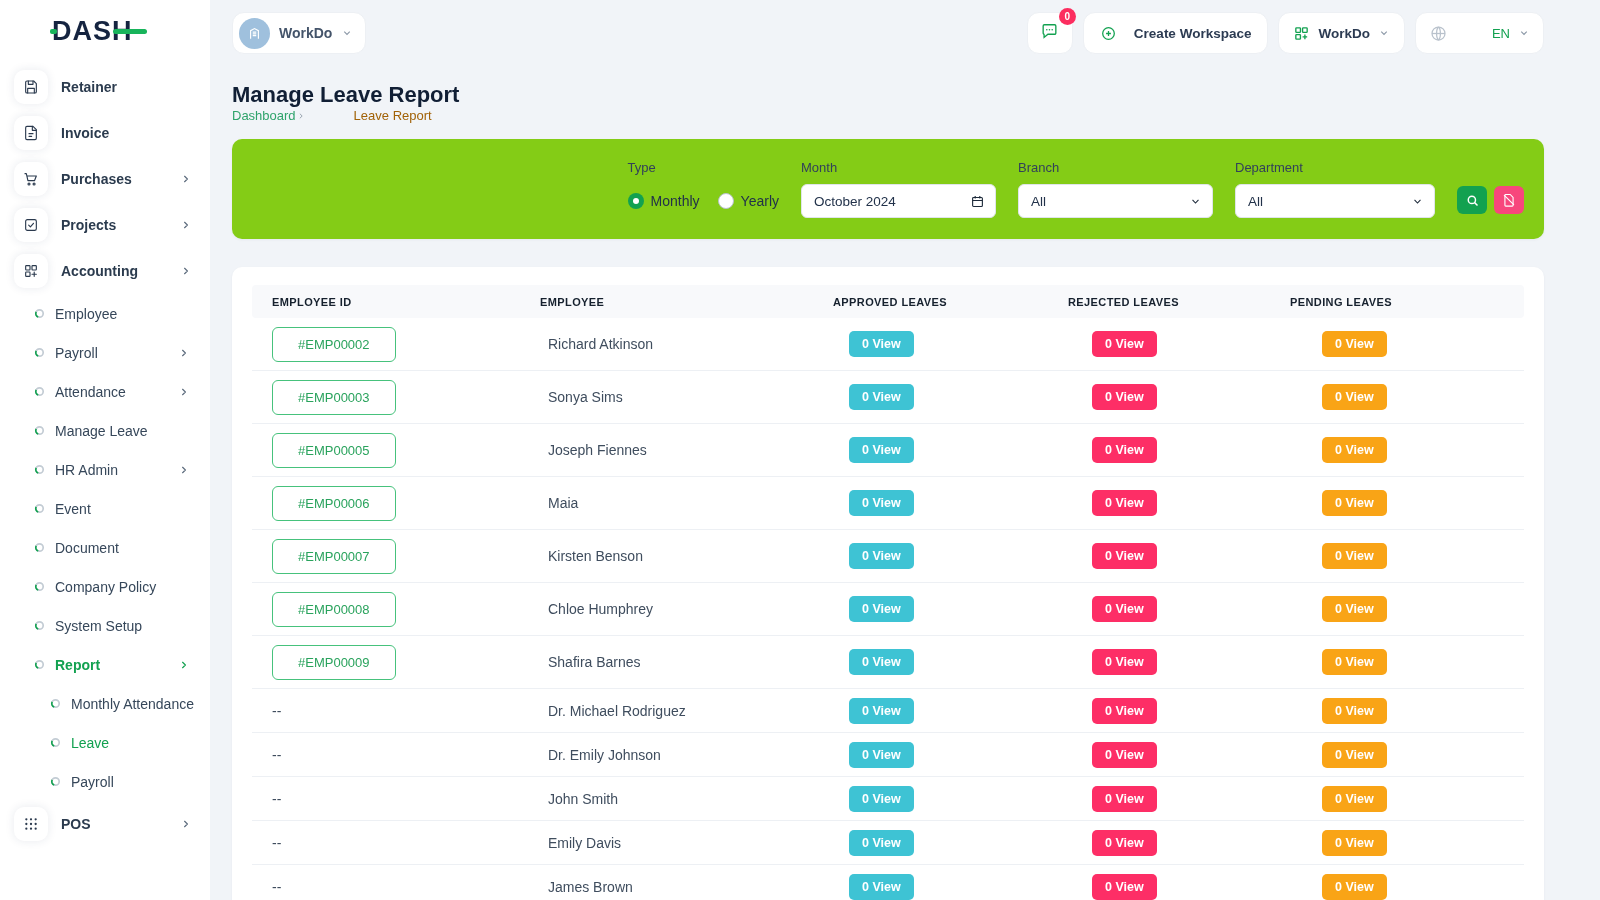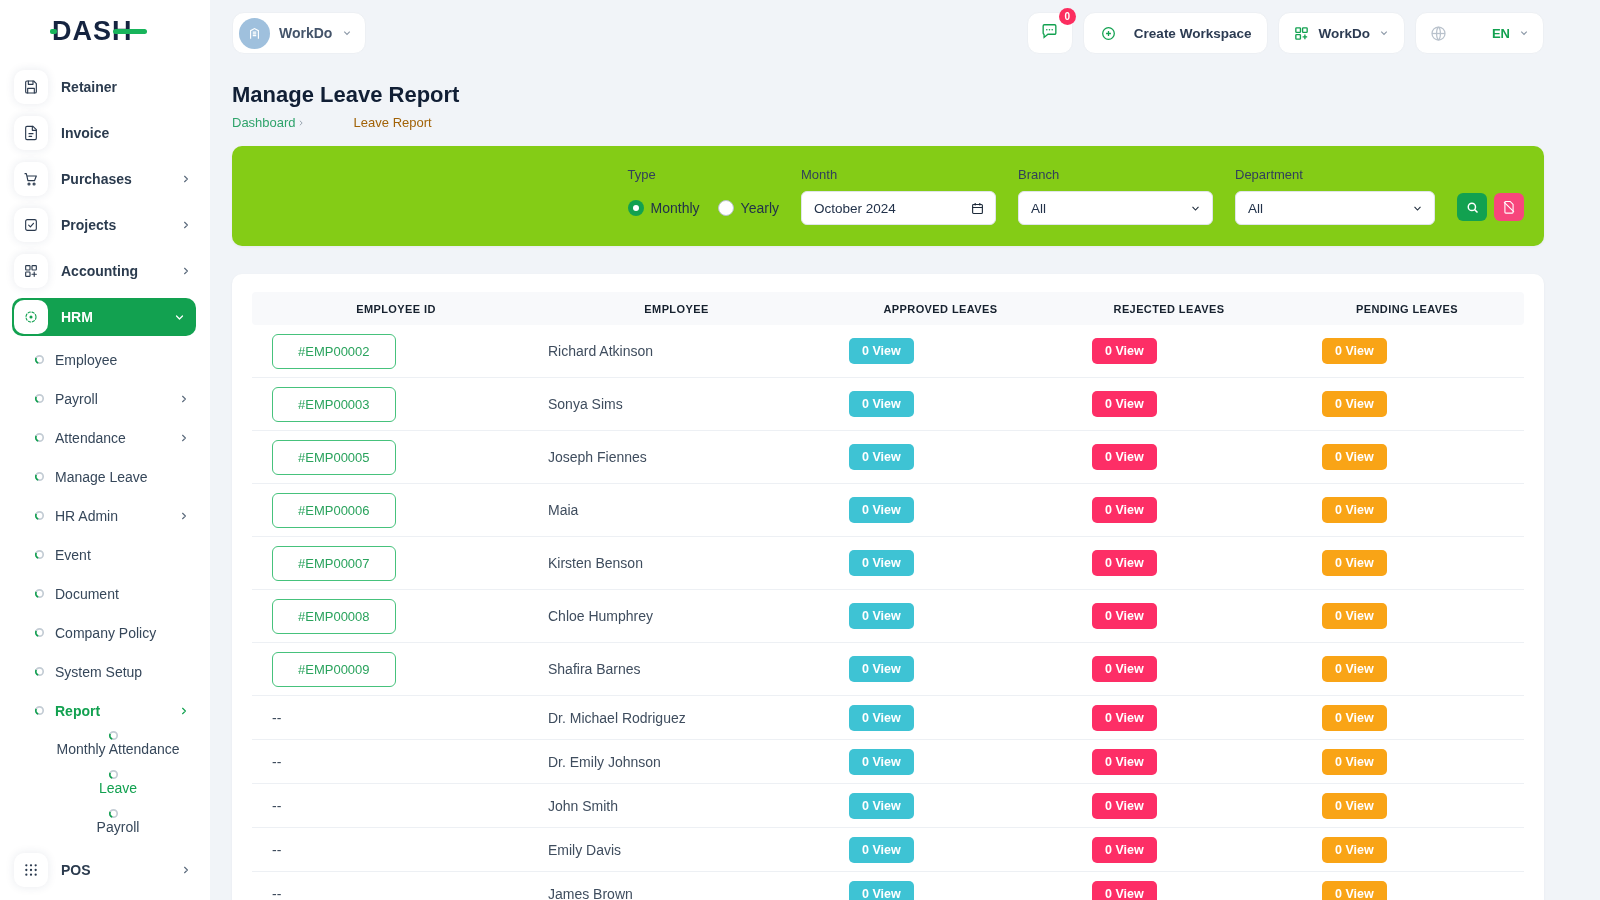--- a/index.html
+++ b/index.html
@@ -16,21 +16,21 @@
     background:#ffffff; z-index:5; overflow:hidden;
   }
   .logo-wrap { height:62px; display:flex; align-items:center; padding-left:52px; }
   .logo { position:relative; font-weight:900; font-size:27px; letter-spacing:1px; color:#152440; }
   .logo .logo-bar { position:absolute; right:-14px; top:13px; width:34px; height:5px; background:#18b45b; border-radius:3px; }
   .logo .logo-dot { position:absolute; left:-2px; top:13px; width:7px; height:5px; background:#18b45b; border-radius:2px; }
   .nav { padding-top:2px; }
   .nav-row { display:flex; align-items:center; cursor:pointer; }
   .nav-row.lvl1 { height:46px; padding-left:14px; padding-right:18px; }
   .nav-row.lvl2 { height:39px; padding-left:34px; padding-right:20px; }
-  .nav-row.lvl3 { height:39px; padding-left:50px; padding-right:34px;flex-direction:column; }
+  .nav-row.lvl3 { height:39px; padding-left:50px; padding-right:34px; }
   .icon-box {
     width:34px; height:34px; border-radius:10px; background:#fff;
     box-shadow:0 0 10px rgba(30,50,90,.10);
     display:flex; align-items:center; justify-content:center;
     color:#2b3a4e; flex:0 0 auto;
   }
   .nav-label { flex:1; margin-left:13px; font-size:14px; font-weight:700; color:#2b3b4e; white-space:nowrap; }
   .lvl2 .nav-label, .lvl3 .nav-label { margin-left:10px; font-weight:400; color:#36475a; font-size:14px; }
   .nav-chevron { color:#5c6b7d; display:flex; }
   .nav-row.nav-active {
@@ -61,25 +61,25 @@
     position:absolute; top:-5px; right:-4px; min-width:17px; height:17px; border-radius:9px;
     background:#fc2d5f; color:#fff; font-size:10px; font-weight:700;
     display:flex; align-items:center; justify-content:center; padding:0 4px;
   }
   .cw-btn { padding:0 16px; gap:17px; font-size:13.5px; font-weight:700; color:#2c3b52; }
   .cw-btn .ico { color:#12a150; display:flex; }
   .app-btn { padding:0 14px; gap:8px; font-size:13.5px; font-weight:700; color:#2c3b52; }
   .app-btn .ico { color:#12a150; display:flex; }
   .lang-btn { padding:0 13px; gap:8px; }
   .lang-btn .globe { color:#b9c2cc; display:flex; }
-  .lang-label { font-size:13px; font-weight:700; color:#12a150;padding-left:36px; }
+  .lang-label { font-size:13px; font-weight:400; color:#12a150;padding-left:36px; }
   .tb-chevron { color:#8a97a6; display:flex; }
   
   .page-title { margin-top:24px; font-size:22px; font-weight:700; color:#111f35; }
-  .breadcrumb { margin-top:7px; display:flex; align-items:center; font-size:13px; }
+  .breadcrumb { display:flex; align-items:center; font-size:13px; }
   .bc-home { color:#2fa36b; cursor:pointer; }
   .bc-sep { color:#9aa5b1; display:flex; }
   .bc-current { color:#a16207;padding-left:48px; }
   
   .filter-card {
     margin-top:16px; background:#84cc16; border-radius:10px; height:100px;
     box-shadow:0 1px 3px rgba(20,30,60,.05);
     display:flex; align-items:center; justify-content:flex-end; gap:22px; padding:0 20px;
   }
   .fgroup { display:flex; flex-direction:column; gap:9px; }
@@ -101,21 +101,21 @@
   .sq-btn { width:30px; height:28px; border:none; border-radius:6px; display:flex; align-items:center; justify-content:center; color:#fff; cursor:pointer; }
   .sq-btn.search { background:#12a150; }
   .sq-btn.reset { background:#f7467c; }
   
   .table-card {
     margin-top:28px; background:#fff; border-radius:10px;
     box-shadow:0 1px 3px rgba(20,30,60,.05);
     padding:18px 20px 0 20px; height:660px; overflow:hidden;
   }
   .thead, .trow { display:grid; grid-template-columns:268px 293px 235px 222px 254px; align-items:center; }
-  .thead { height:33px; background:#f8f9fb; border-radius:4px;text-align:center; }
+  .thead { height:33px; background:#f8f9fb; border-radius:4px; }
   .th { padding-left:20px; font-size:11px; font-weight:700; letter-spacing:.4px; color:#16212e; text-transform:uppercase; }
   .trow { height:53px; border-bottom:1px solid #edf0f4;gap:8px; }
   .trow.short { height:44px; }
   .td { padding-left:20px; }
   .emp-badge {
     display:inline-block; background:#fff; border:1px solid #46c27c; color:#2aa35d;
     font-size:13px; padding:9px 25px; border-radius:6px; cursor:pointer;
     font-family:inherit;
   }
   .dash-val { font-size:14px; color:#3f4d5e; }
@@ -195,34 +195,20 @@
             <rect x="4" y="4" width="6.5" height="6.5" rx="1"></rect>
             <rect x="13.5" y="4" width="6.5" height="6.5" rx="1"></rect>
             <rect x="4" y="13.5" width="6.5" height="6.5" rx="1"></rect>
             <path d="M16.8 13.5V20M13.5 16.8H20"></path>
           </svg>
         </span>
         <span class="nav-label">Accounting</span>
         <span class="nav-chevron">
           <svg width="12" height="12" viewBox="0 0 24 24" fill="none" stroke="currentColor" stroke-width="2.3" stroke-linecap="round" stroke-linejoin="round">
             <path d="M9.2 6.5l5.6 5.5-5.6 5.5"></path>
-          </svg>
-        </span>
-      </div>
-      <div class="nav-row lvl1 nav-active">
-        <span class="icon-box">
-          <svg width="16" height="16" viewBox="0 0 24 24" fill="none" stroke="currentColor" stroke-width="1.7" stroke-linecap="round" stroke-linejoin="round">
-            <circle cx="12" cy="12" r="7.5" stroke-dasharray="3.4 2.6"></circle>
-            <circle cx="12" cy="12" r="2.3" fill="currentColor" stroke="none"></circle>
-          </svg>
-        </span>
-        <span class="nav-label">HRM</span>
-        <span class="nav-chevron">
-          <svg width="13" height="13" viewBox="0 0 24 24" fill="none" stroke="currentColor" stroke-width="2.3" stroke-linecap="round" stroke-linejoin="round">
-            <path d="M6.5 9.2l5.5 5.6 5.5-5.6"></path>
           </svg>
         </span>
       </div>
       <div class="nav-row lvl2">
         <span class="dot-icon">
           <svg width="11" height="11" viewBox="0 0 11 11" fill="none">
             <circle cx="5.5" cy="5.5" r="3.7" stroke="#c3ccd4" stroke-width="1.7"></circle>
             <circle cx="5.5" cy="5.5" r="3.7" stroke="#12a150" stroke-width="1.7" stroke-dasharray="6 17.3" transform="rotate(110 5.5 5.5)"></circle>
           </svg>
         </span>

